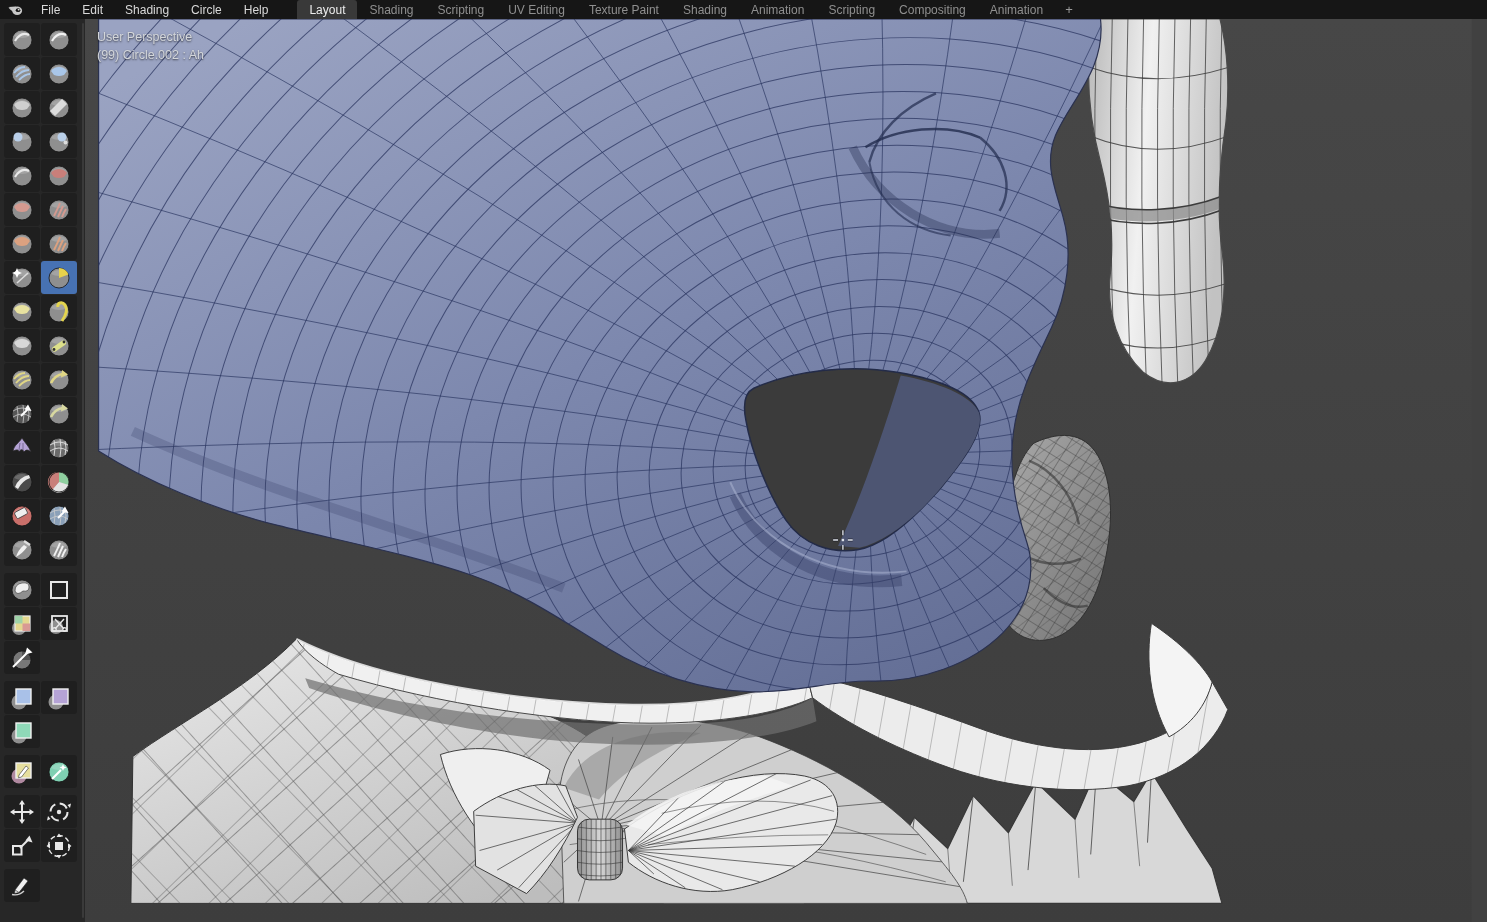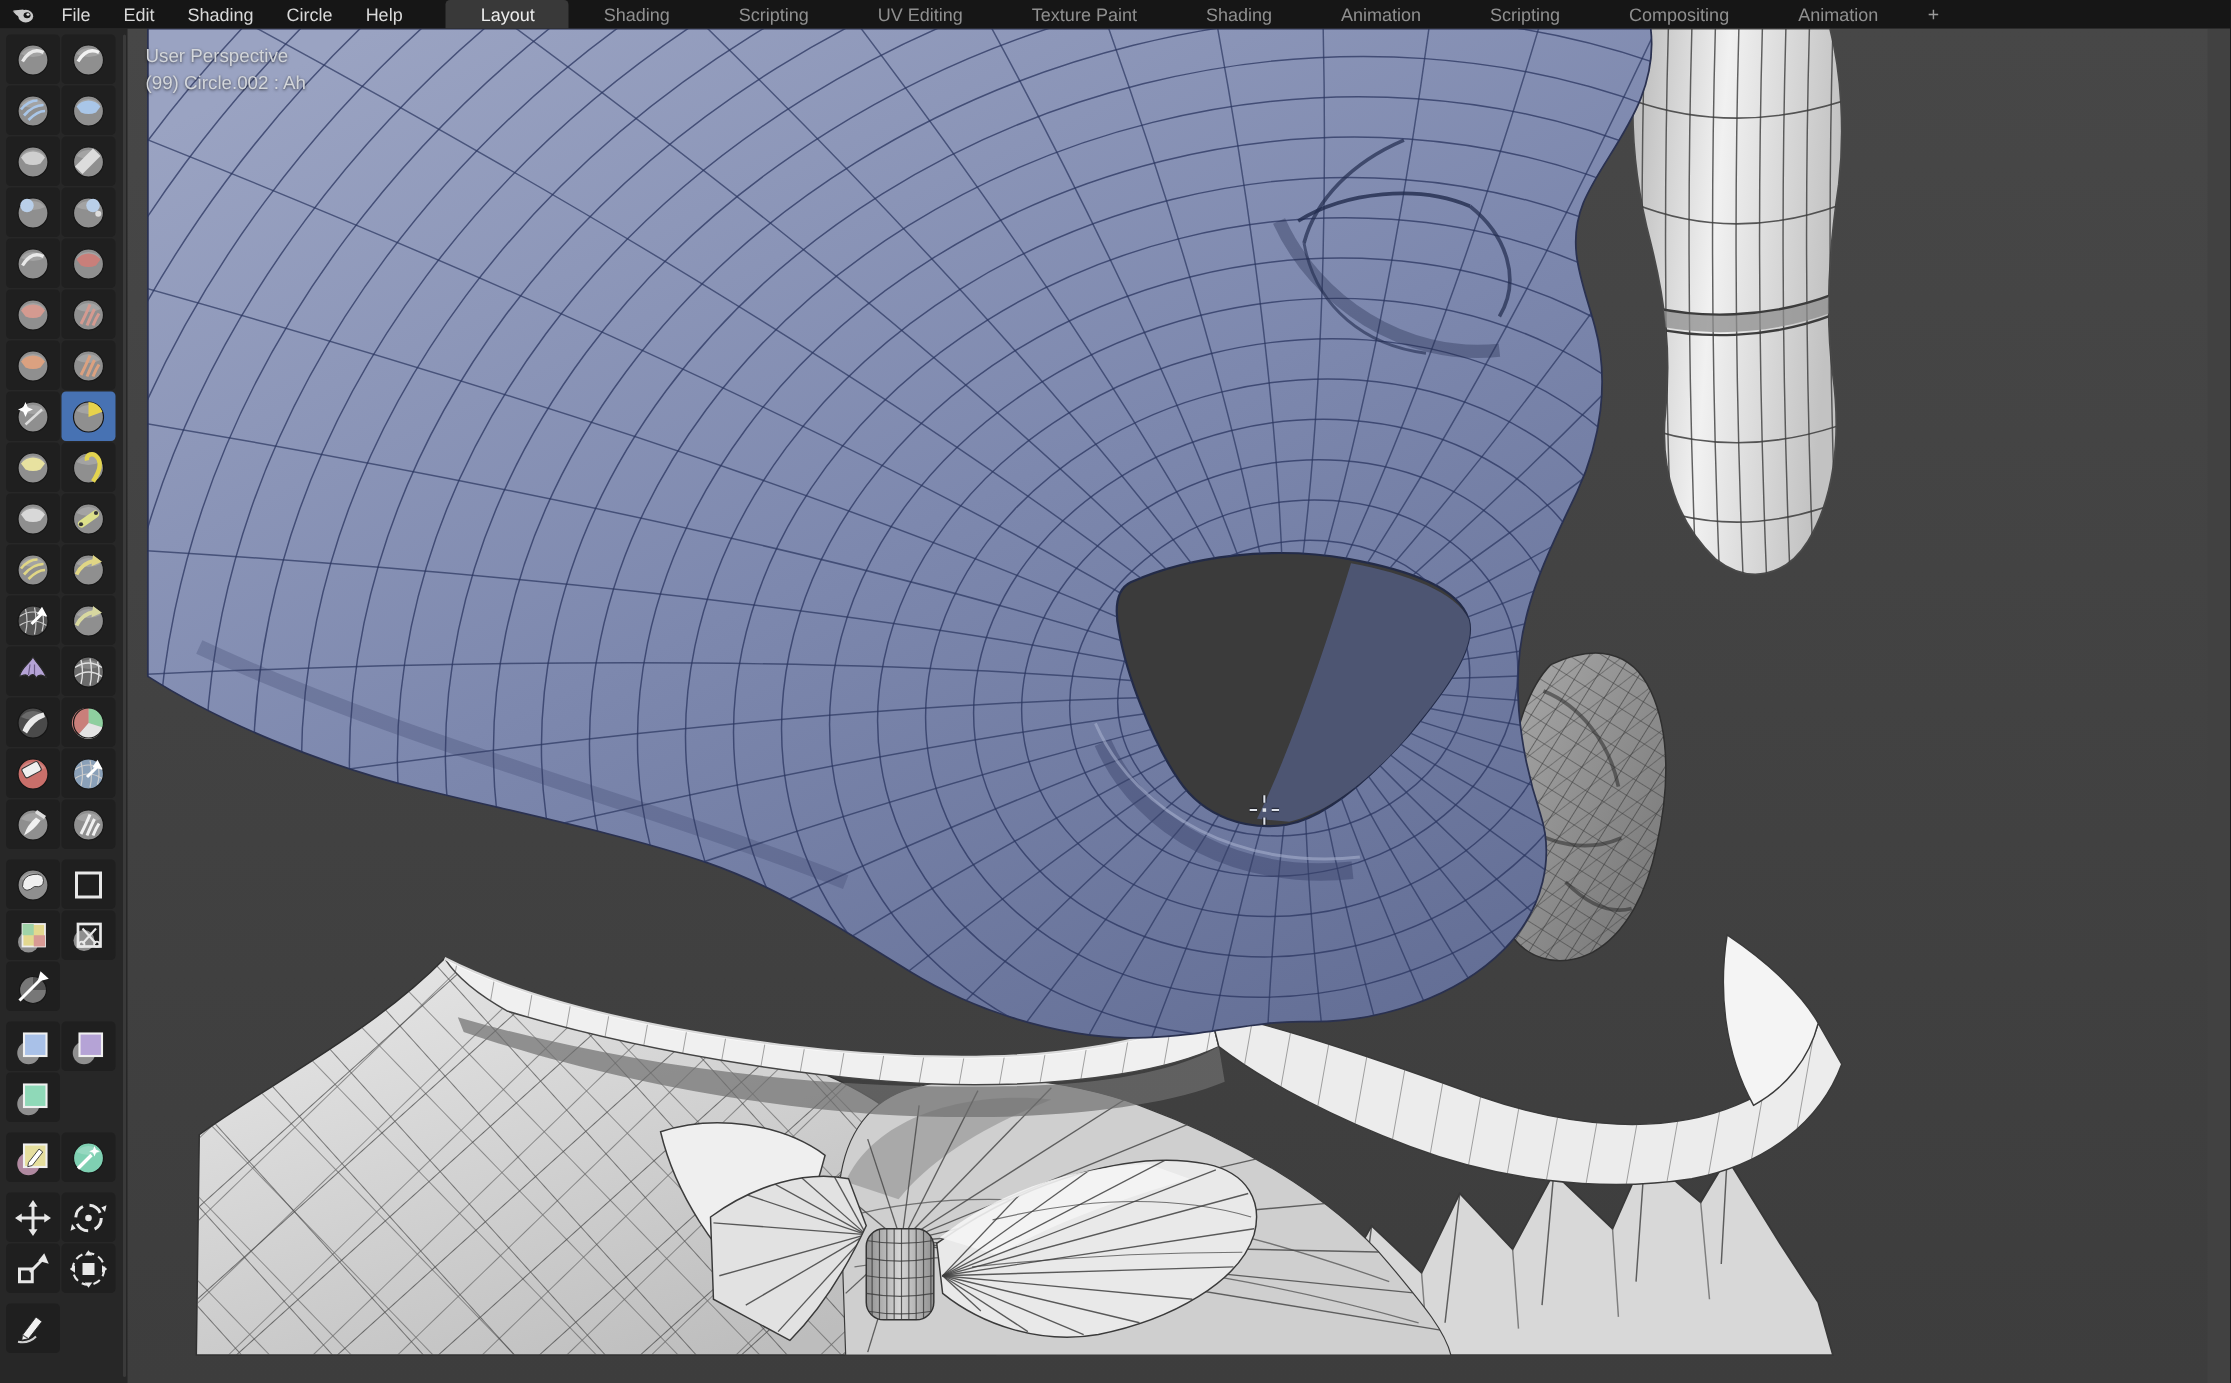--- a/index.html
+++ b/index.html
@@ -5,21 +5,21 @@
   html,body{margin:0;padding:0;background:#000;}
   #app{position:relative;width:1487px;height:922px;overflow:hidden;
        font-family:"Liberation Sans","DejaVu Sans",sans-serif;background:#414141;}
 
   
   #menubar{position:absolute;left:0;top:0;width:100%;height:19px;background:#161616;
            display:flex;align-items:stretch;z-index:30;color:#d8d8d8;font-size:12px;}
   #logo{width:30px;display:flex;align-items:center;justify-content:center;}
   .menu-item{padding:0 11px;display:flex;align-items:center;cursor:default;color:#d9d9d9;}
   #tabs{display:flex;align-items:stretch;margin-left:18px;}
-  .tab{padding:0 23px;display:flex;align-items:center;color:#8f8f8f;cursor:default;}
+  .tab{padding:0 12px;display:flex;align-items:center;color:#8f8f8f;cursor:default;}
   .tab.active{background:#393939;color:#ededed;border-radius:3px 3px 0 0;}
   #add-tab{padding:0 10px;display:flex;align-items:center;color:#9a9a9a;font-size:13px;}
 
   
   #viewport{position:absolute;left:0;top:19px;width:1487px;height:773px;}
   #scene{position:absolute;left:0;top:0;}
   #vp-overlay{position:absolute;left:97px;top:9px;color:#d3d6da;font-size:12.5px;
               line-height:18px;text-shadow:0 1px 2px rgba(0,0,0,.65);pointer-events:none;}
 
   

